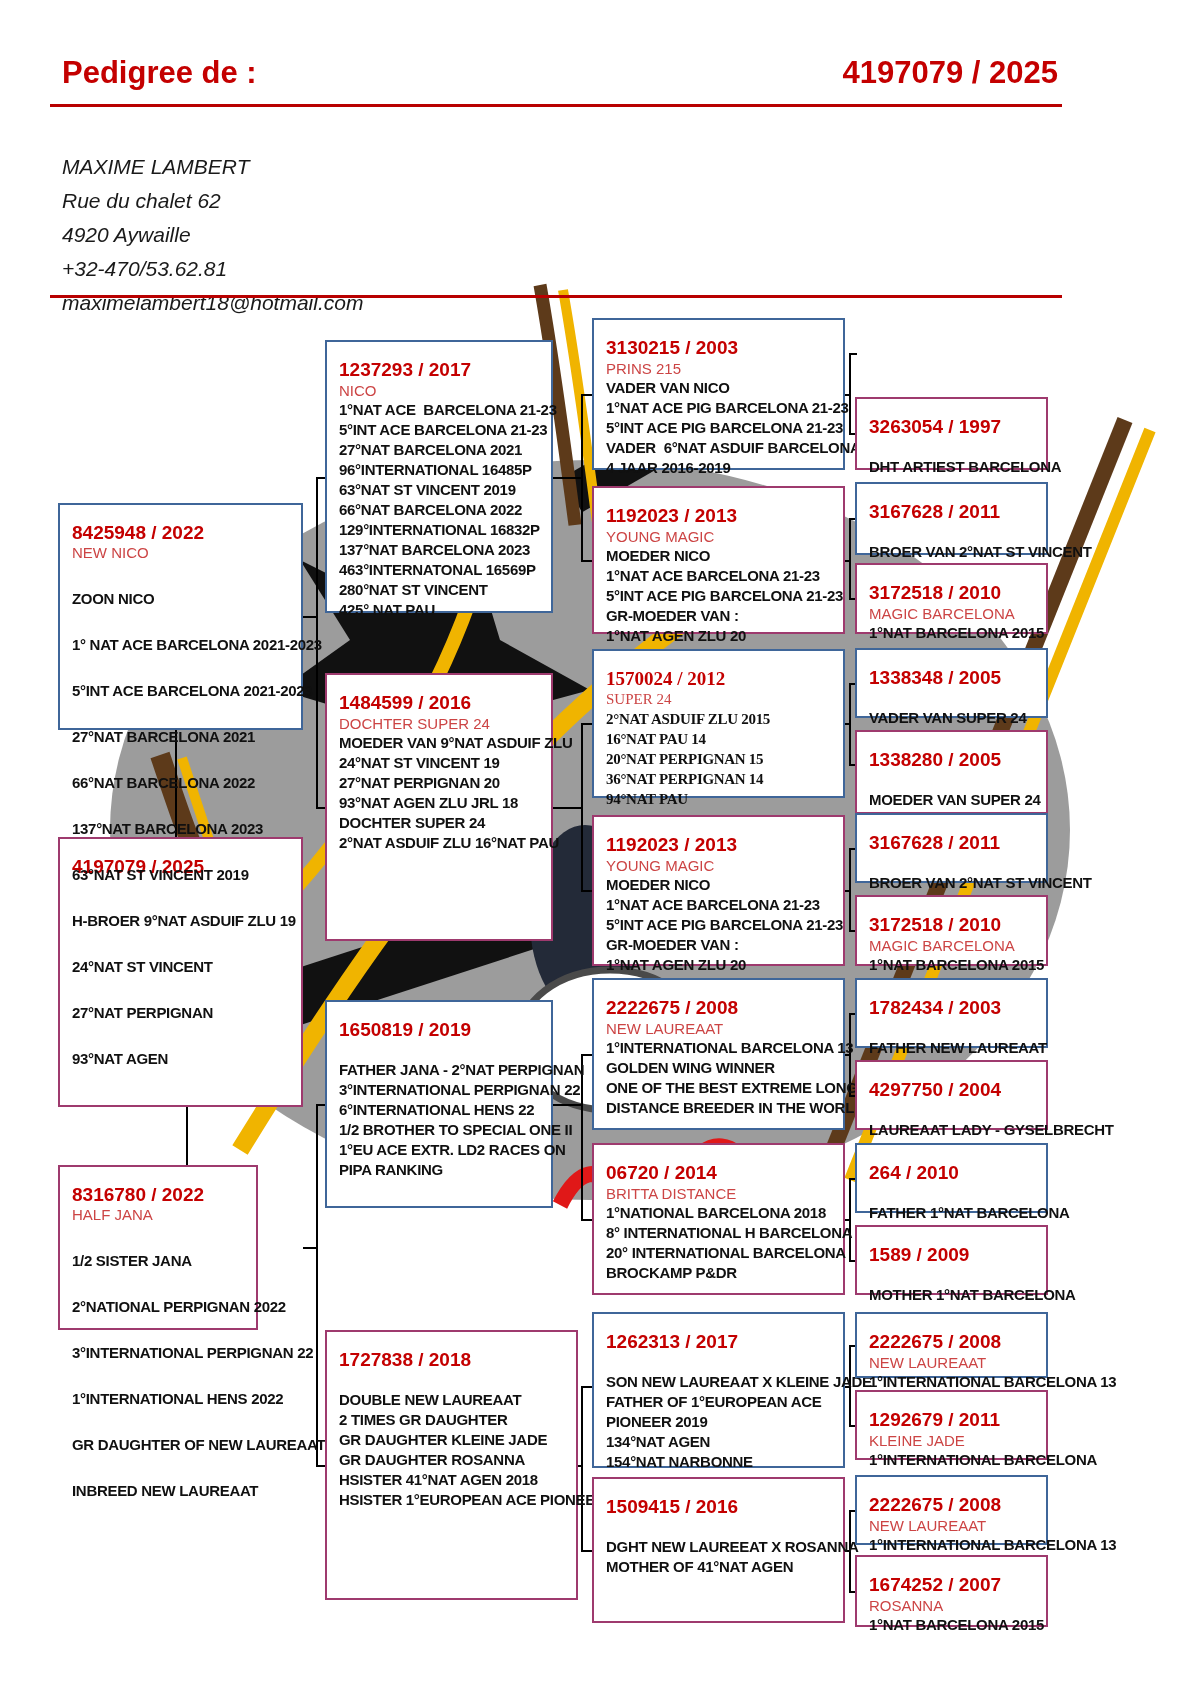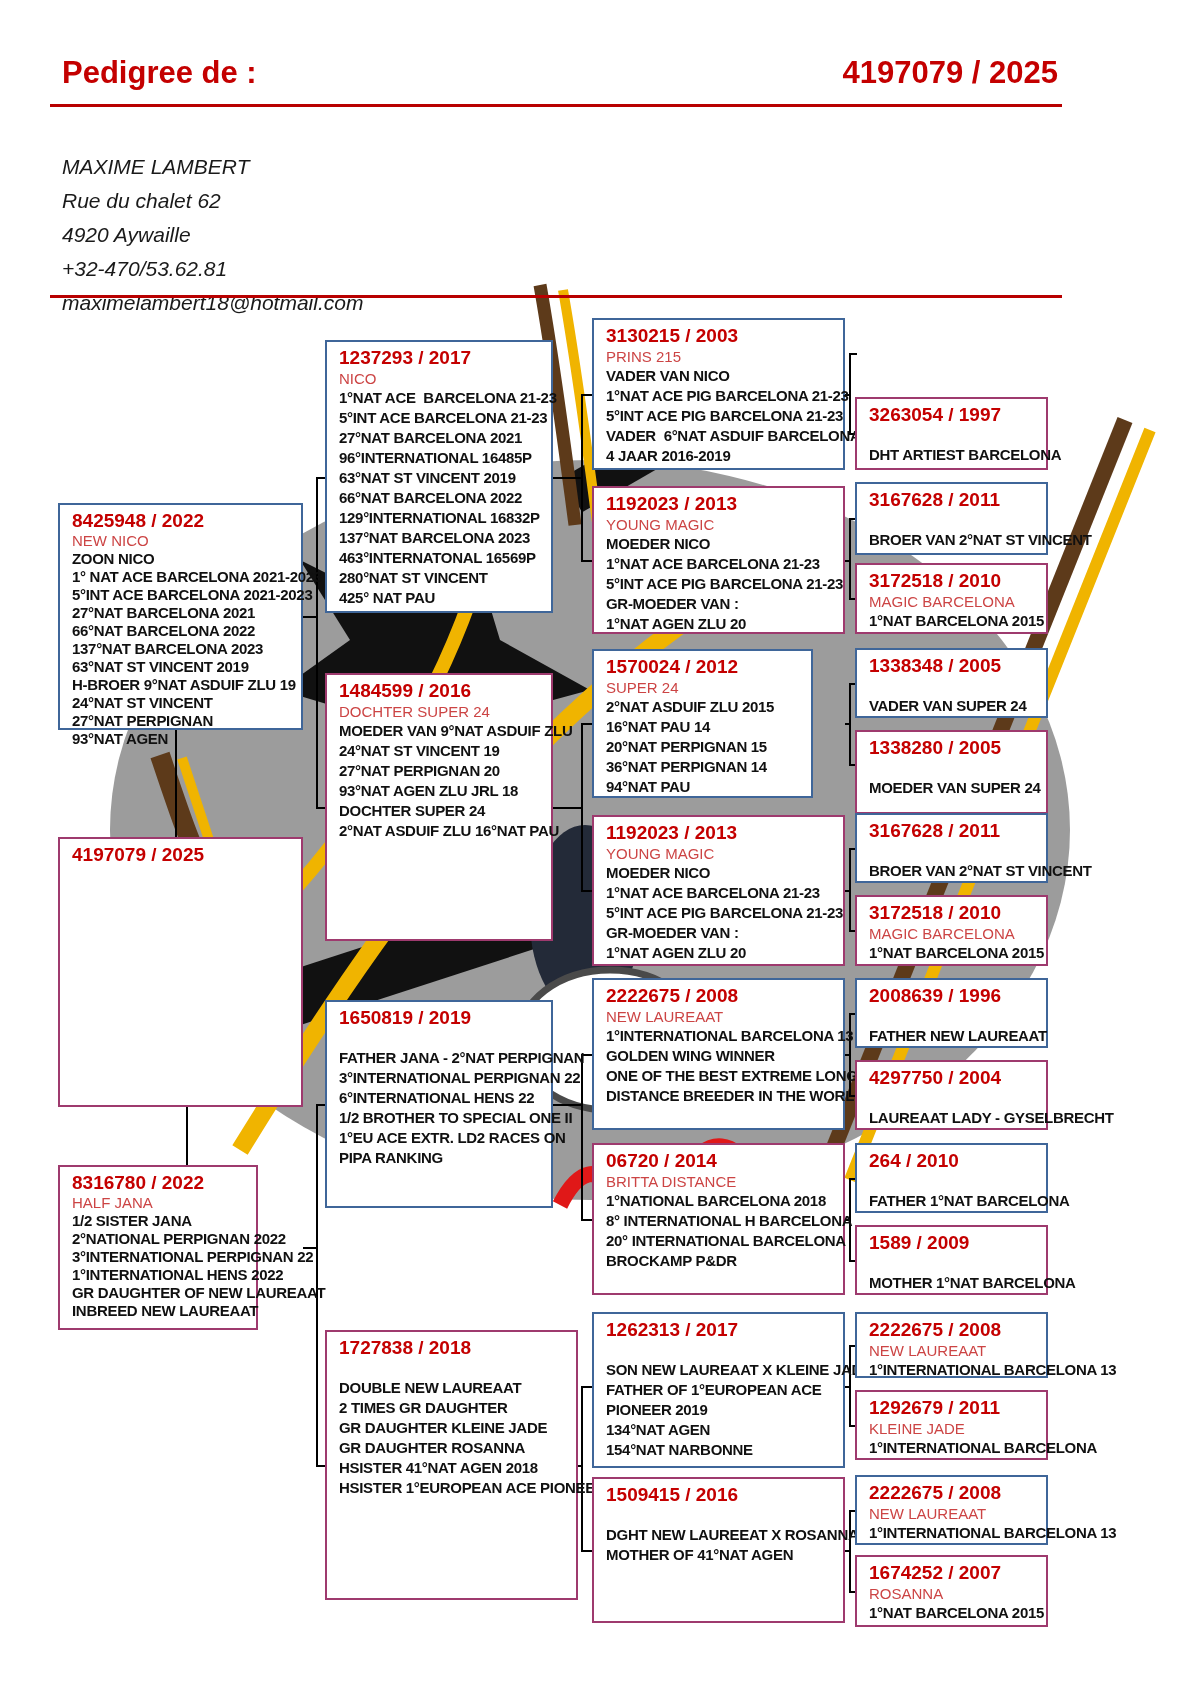--- a/index.html
+++ b/index.html
@@ -2,26 +2,26 @@
 <html><head>
 <meta charset="utf-8">
 <style>
   html,body{margin:0;padding:0;background:#fff;}
   #stage{position:relative;width:1190px;height:1683px;background:#fff;overflow:hidden;
          font-family:"Liberation Sans","DejaVu Sans",sans-serif;}
   .hdr-title{position:absolute;left:62px;top:55px;font-size:31px;font-weight:bold;color:#c40000;}
   .hdr-ring{position:absolute;right:132px;top:55px;font-size:31px;font-weight:bold;color:#c40000;}
   .redline{position:absolute;left:50px;width:1012px;height:3px;background:#b80000;}
   .owner{position:absolute;left:62px;top:110px;font-size:21px;font-style:italic;color:#1a1a1a;line-height:34px;margin-top:40px;}
-  .pbox{position:absolute;background:#fff;border:2px solid #3f6699;box-sizing:border-box;padding:4px 0 0 12px;}
+  .pbox{position:absolute;background:#fff;border:2px solid #3f6699;box-sizing:border-box;padding:16px 0 0 12px;}
   .pbox.hen{border-color:#9e3a6e;}
   .ring{font-size:19px;font-weight:bold;color:#c40000;line-height:23px;white-space:pre;}
   .bname{font-size:15px;color:#cc4444;line-height:19px;min-height:19px;white-space:pre;}
   .pline{font-size:15px;font-weight:bold;color:#101010;line-height:20px;white-space:pre;letter-spacing:-0.3px;}
-  .c1 .pline{line-height:18px;}
+  .c1 .pline{line-height:18px;margin-top:28px;}
   .c1 .bname{line-height:18px;min-height:18px;}
   .c4 .pline{line-height:19px;}
   .conn{position:absolute;background:#000;z-index:1;}
   #emblem{position:absolute;left:0;top:0;z-index:0;}
 </style>
 </head>
 <body>
 
 <div id="stage">
 
@@ -199,21 +199,21 @@
     </div>
     <div class="pbox c3 hen" style="left: 592px; top: 486px; width: 253px; height: 148px; z-index: 4;">
       <div class="ring">1192023 / 2013</div>
       <div class="bname">YOUNG MAGIC</div>
       <div class="pline">MOEDER NICO</div>
       <div class="pline">1°NAT ACE BARCELONA 21-23</div>
       <div class="pline">5°INT ACE PIG BARCELONA 21-23</div>
       <div class="pline">GR-MOEDER VAN :</div>
       <div class="pline">1°NAT AGEN ZLU 20</div>
     </div>
-    <div class="pbox c3" style="left: 592px; top: 649px; width: 221px; height: 149px; z-index: 4;">
+    <div class="pbox c3" style="left: 592px; top: 649px; width: 253px; height: 149px; z-index: 4; font-family: Liberation Serif, serif;">
       <div class="ring">1570024 / 2012</div>
       <div class="bname">SUPER 24</div>
       <div class="pline">2°NAT ASDUIF ZLU 2015</div>
       <div class="pline">16°NAT PAU 14</div>
       <div class="pline">20°NAT PERPIGNAN 15</div>
       <div class="pline">36°NAT PERPIGNAN 14</div>
       <div class="pline">94°NAT PAU</div>
     </div>
     <div class="pbox c3 hen" style="left: 592px; top: 815px; width: 253px; height: 151px; z-index: 4;">
       <div class="ring">1192023 / 2013</div>
@@ -284,21 +284,21 @@
       <div class="ring">3167628 / 2011</div>
       <div class="bname"></div>
       <div class="pline">BROER VAN 2°NAT ST VINCENT</div>
     </div>
     <div class="pbox c4 hen" style="left: 855px; top: 895px; width: 193px; height: 71px; z-index: 5;">
       <div class="ring">3172518 / 2010</div>
       <div class="bname">MAGIC BARCELONA</div>
       <div class="pline">1°NAT BARCELONA 2015</div>
     </div>
     <div class="pbox c4" style="left: 855px; top: 978px; width: 193px; height: 70px; z-index: 5;">
-      <div class="ring">2008639 / 1996</div>
+      <div class="ring">1782434 / 2003</div>
       <div class="bname"></div>
       <div class="pline">FATHER NEW LAUREAAT</div>
     </div>
     <div class="pbox c4 hen" style="left: 855px; top: 1060px; width: 193px; height: 70px; z-index: 5;">
       <div class="ring">4297750 / 2004</div>
       <div class="bname"></div>
       <div class="pline">LAUREAAT LADY - GYSELBRECHT</div>
     </div>
     <div class="pbox c4" style="left: 855px; top: 1143px; width: 193px; height: 70px; z-index: 5;">
       <div class="ring">264 / 2010</div>

